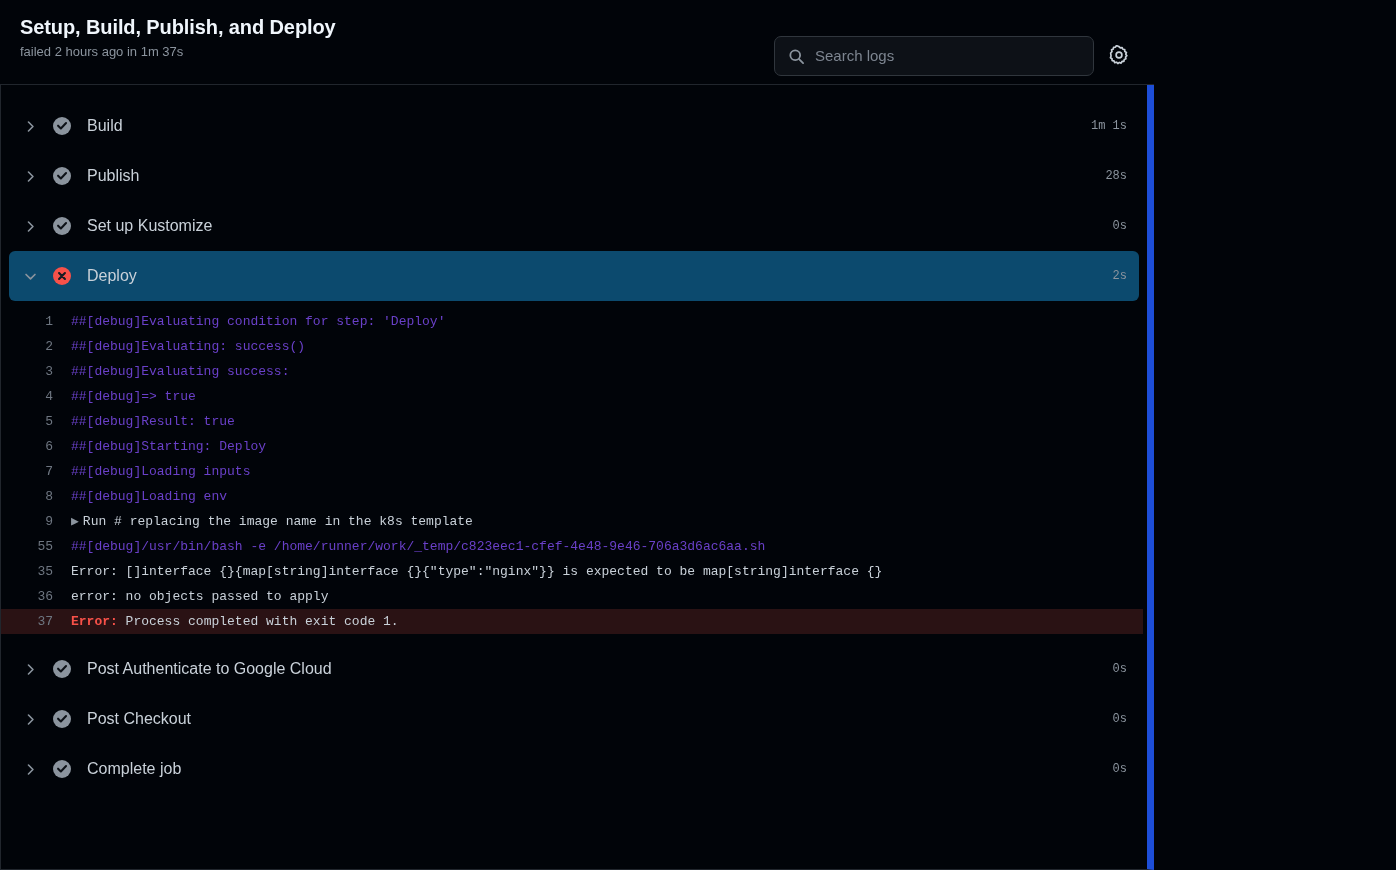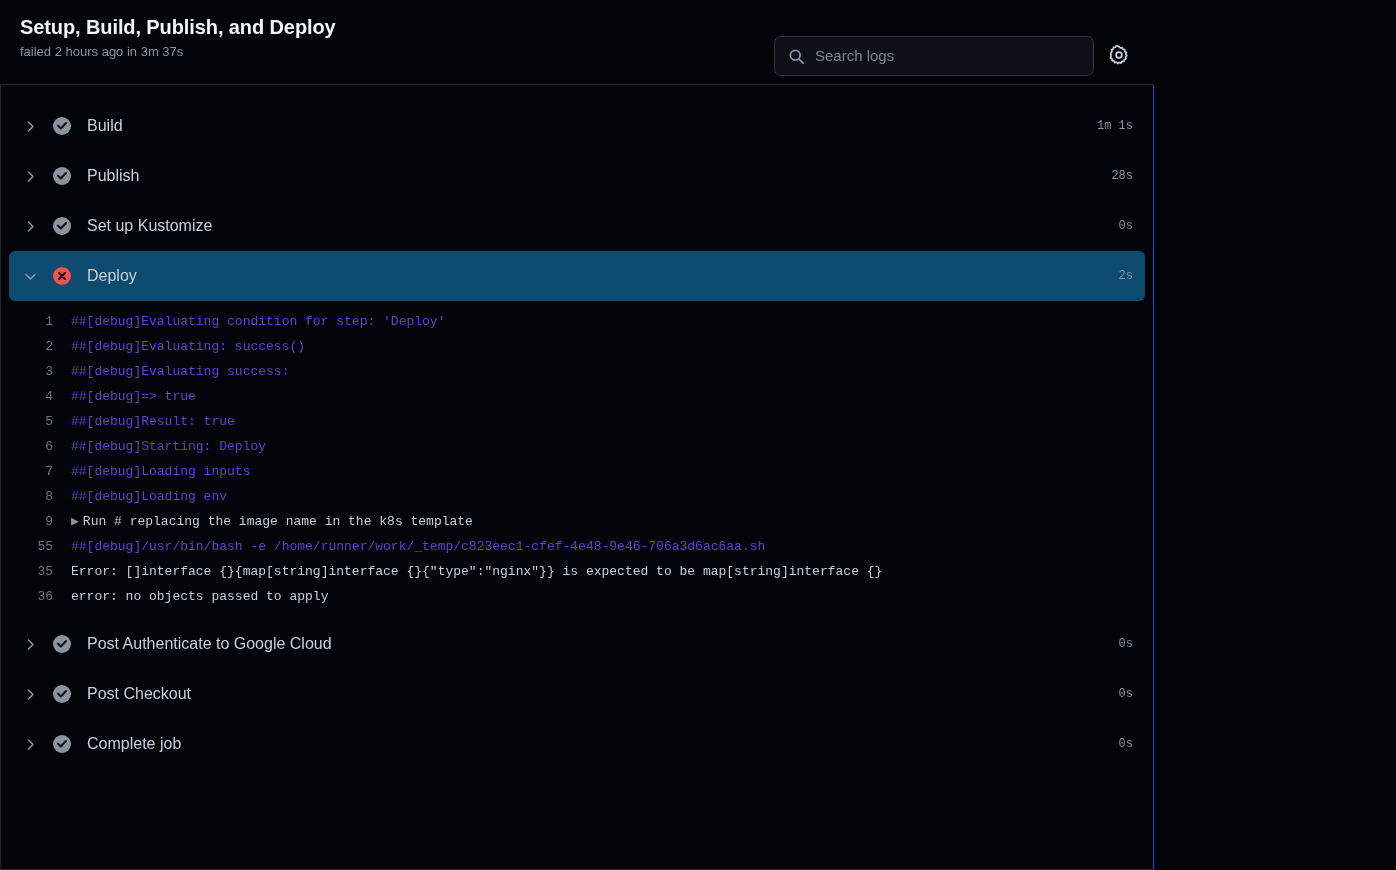--- a/index.html
+++ b/index.html
@@ -116,21 +116,21 @@
     border-radius: 6px;
     cursor: pointer;
   }
 
   
   .content {
     position: relative;
     flex: 1 1 auto;
     overflow: hidden;
     border-left: 1px solid #21262d;
-    border-right: 1px solid #1d4ed8;
+    border-right: 7px solid #1d4ed8;
     border-bottom: 1px solid #21262d;
     background: #010409;
   }
 
   .scroller {
     position: absolute;
     inset: 0;
     overflow: hidden;
   }
 
@@ -256,21 +256,21 @@
   }
 </style>
 </head>
 <body>
 
 <div class="app">
 
   <div class="header">
     <div class="header-titles">
       <div class="job-title">Setup, Build, Publish, and Deploy</div>
-      <div class="job-subtitle">failed 2 hours ago in 3m 37s</div>
+      <div class="job-subtitle">failed 2 hours ago in 1m 37s</div>
     </div>
 
     <div class="header-actions">
       <div class="search-box">
         <span class="search-icon">
           <svg width="17" height="17" viewBox="0 0 16 16" fill="none" stroke="currentColor" stroke-width="1.7">
             <circle cx="6.8" cy="6.8" r="4.6"></circle>
             <line x1="10.4" y1="10.4" x2="14.2" y2="14.2" stroke-linecap="round"></line>
           </svg>
         </span>
@@ -359,20 +359,21 @@
           <div class="log-line"><span class="log-num">3</span><span class="log-text debug">##[debug]Evaluating success:</span></div>
           <div class="log-line"><span class="log-num">4</span><span class="log-text debug">##[debug]=&gt; true</span></div>
           <div class="log-line"><span class="log-num">5</span><span class="log-text debug">##[debug]Result: true</span></div>
           <div class="log-line"><span class="log-num">6</span><span class="log-text debug">##[debug]Starting: Deploy</span></div>
           <div class="log-line"><span class="log-num">7</span><span class="log-text debug">##[debug]Loading inputs</span></div>
           <div class="log-line"><span class="log-num">8</span><span class="log-text debug">##[debug]Loading env</span></div>
           <div class="log-line"><span class="log-num">9</span><span class="log-text group"><span class="group-triangle">▶</span>Run # replacing the image name in the k8s template</span></div>
           <div class="log-line"><span class="log-num">55</span><span class="log-text debug">##[debug]/usr/bin/bash -e /home/runner/work/_temp/c823eec1-cfef-4e48-9e46-706a3d6ac6aa.sh</span></div>
           <div class="log-line"><span class="log-num">35</span><span class="log-text">Error: []interface {}{map[string]interface {}{"type":"nginx"}} is expected to be map[string]interface {}</span></div>
           <div class="log-line"><span class="log-num">36</span><span class="log-text">error: no objects passed to apply</span></div>
+          <div class="log-line error-line"><span class="log-num">37</span><span class="log-text"><span class="err-tag">Error:</span> Process completed with exit code 1.</span></div>
         </div>
         <div class="step-row">
           <span class="chevron">
             <svg width="13" height="13" viewBox="0 0 16 16" fill="none" stroke="currentColor" stroke-width="2" stroke-linecap="round" stroke-linejoin="round">
               <polyline points="5.5,2.5 11,8 5.5,13.5"></polyline>
             </svg>
           </span>
           <span class="status-icon success">
             <svg width="18" height="18" viewBox="0 0 16 16" fill="currentColor">
               <circle cx="8" cy="8" r="8"></circle>

